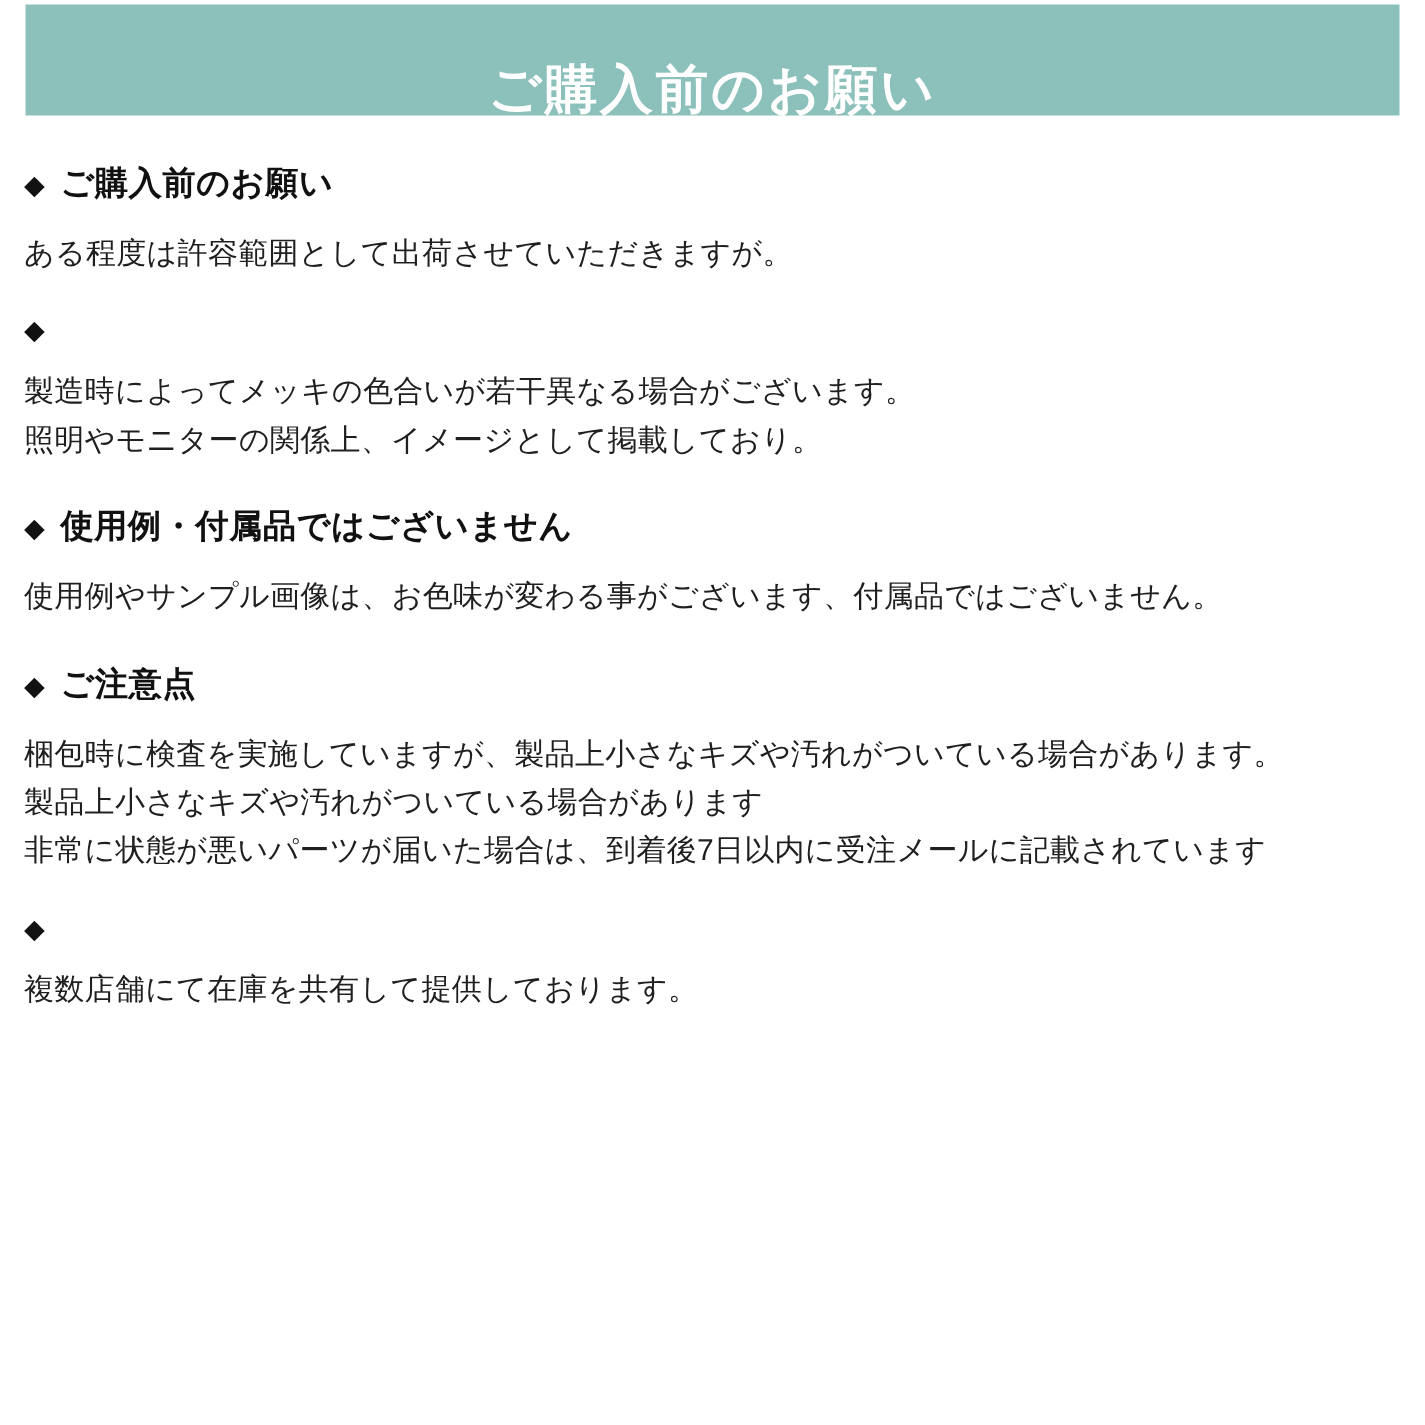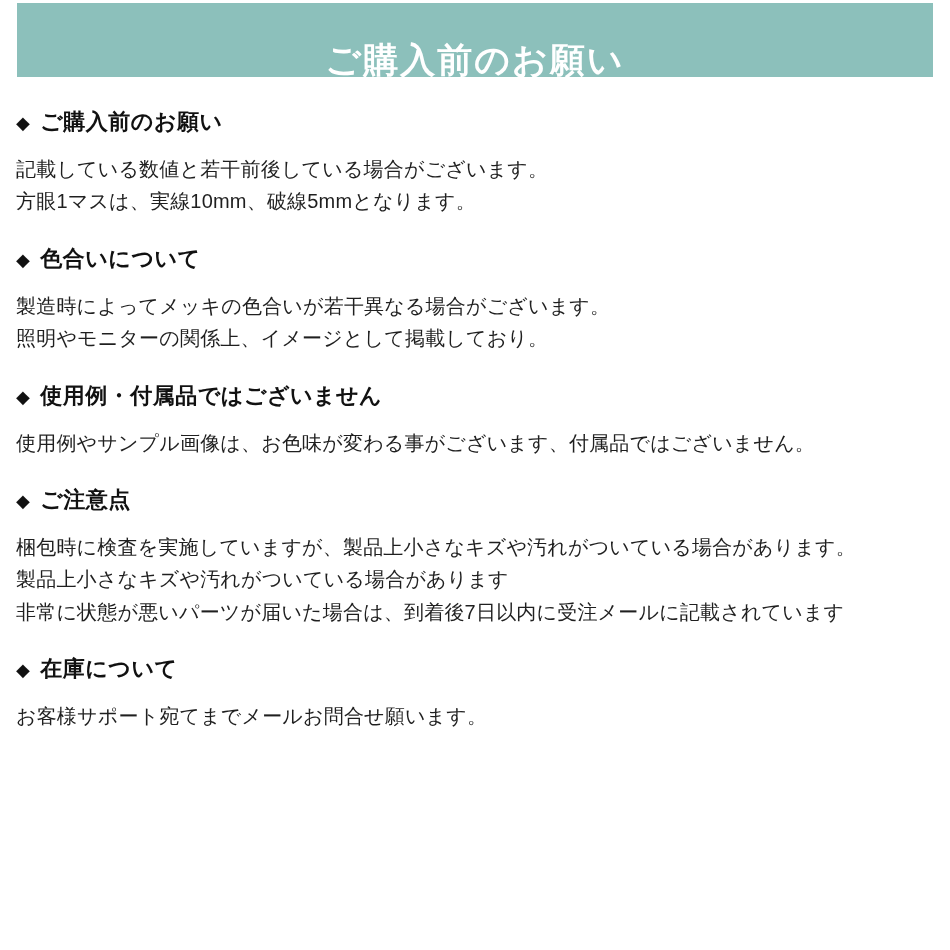--- a/index.html
+++ b/index.html
@@ -80,29 +80,27 @@
   </div>
 
   <div class="content">
 
     <div class="section">
       <div class="section-heading">
         <span class="diamond">◆</span>
         <span>ご購入前のお願い</span>
       </div>
       <div class="section-body">
-        <p>記載している数値と若干前後している場合がございます。</p>
-        <p>方眼1マスは、実線10mm、破線5mmとなります。</p>
+        <p>ある程度は許容範囲として出荷させていただきますが。</p>
       </div>
     </div>
 
     <div class="section">
       <div class="section-heading">
         <span class="diamond">◆</span>
-        <span>色合いについて</span>
       </div>
       <div class="section-body">
         <p>製造時によってメッキの色合いが若干異なる場合がございます。</p>
         <p>照明やモニターの関係上、イメージとして掲載しており。</p>
       </div>
     </div>
 
     <div class="section">
       <div class="section-heading">
         <span class="diamond">◆</span>
@@ -121,21 +119,20 @@
       <div class="section-body">
         <p>梱包時に検査を実施していますが、製品上小さなキズや汚れがついている場合があります。</p>
         <p>製品上小さなキズや汚れがついている場合があります</p>
         <p>非常に状態が悪いパーツが届いた場合は、到着後7日以内に受注メールに記載されています</p>
       </div>
     </div>
 
     <div class="section">
       <div class="section-heading">
         <span class="diamond">◆</span>
-        <span>在庫について</span>
       </div>
       <div class="section-body">
-        <p>お客様サポート宛てまでメールお問合せ願います。</p>
+        <p>複数店舗にて在庫を共有して提供しております。</p>
       </div>
     </div>
 
   </div>
 </div>
 
 </body></html>

